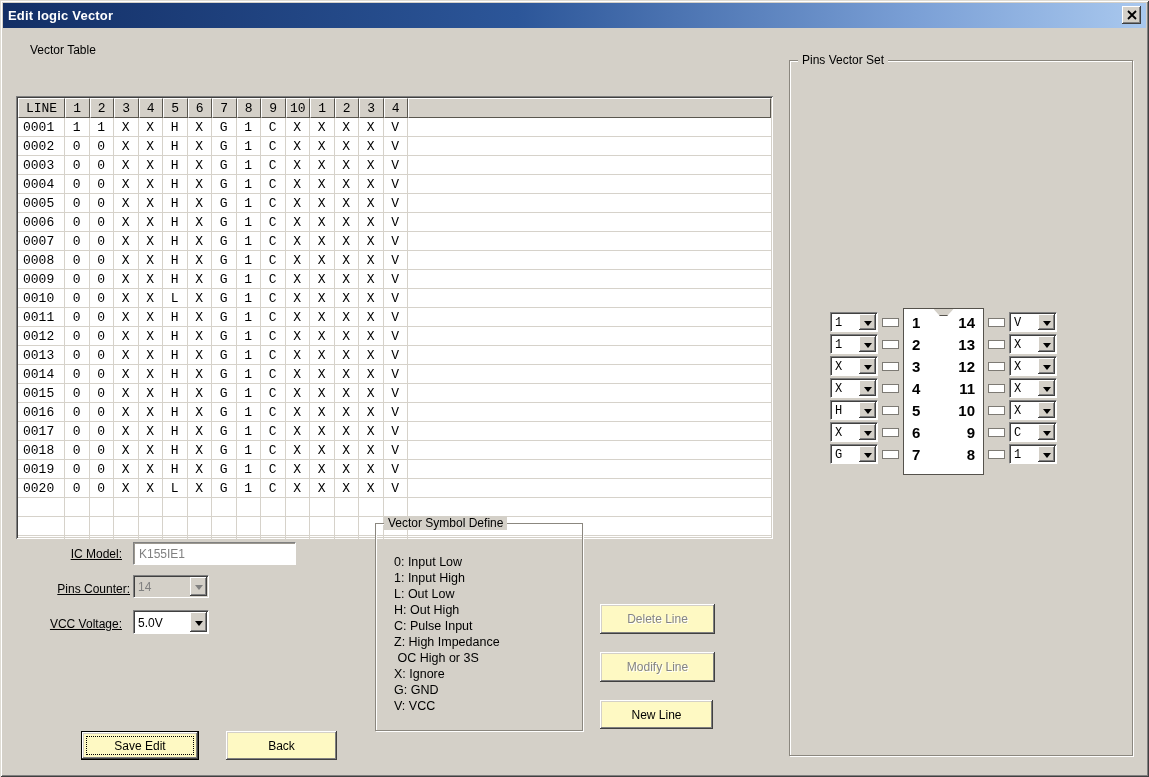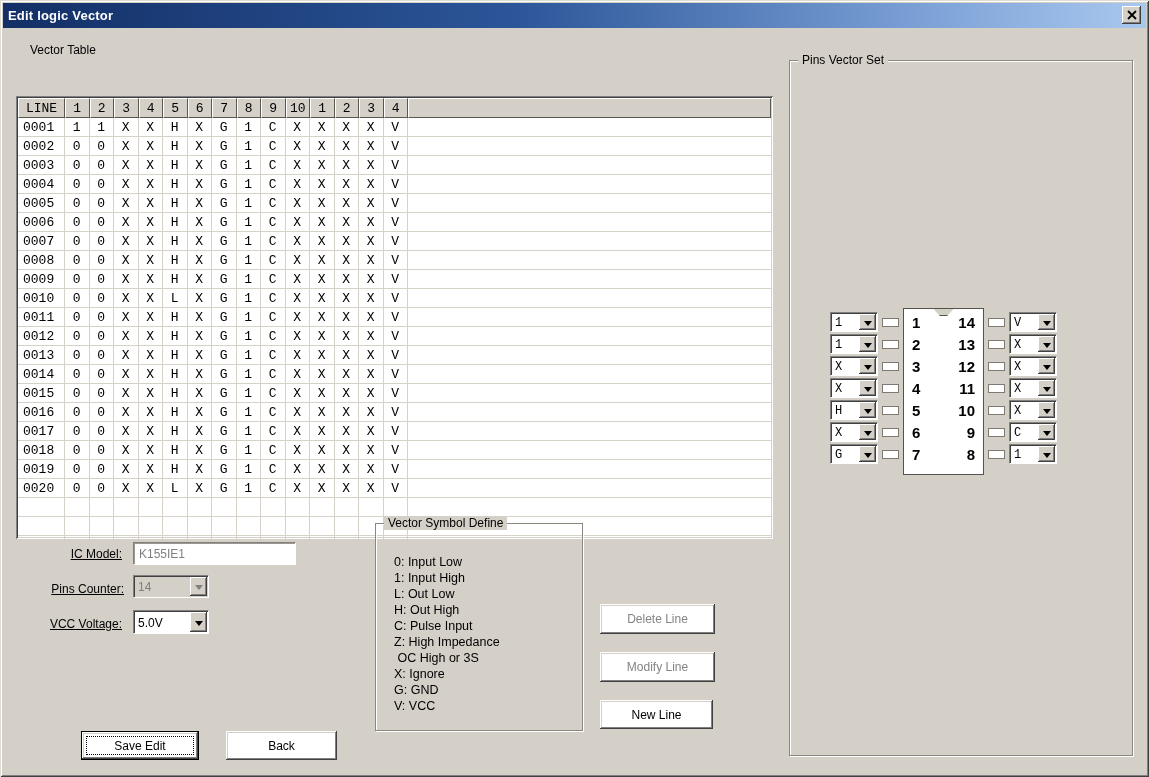--- a/index.html
+++ b/index.html
@@ -94,21 +94,21 @@
   .combo.disabled .tri{border-top-color:#808080;}
   
   .form-label{position:absolute;width:112px;text-align:right;text-decoration:underline;}
   .textbox{
     position:absolute;background:#ffffff;display:flex;align-items:center;padding-left:5px;
     border:1px solid;border-color:#808080 #fff #fff #808080;
     box-shadow:inset 1px 1px 0 #9c9890;color:#808080;
   }
   
   .btn{
-    position:absolute;background:#ffffff;display:flex;align-items:center;justify-content:center;
+    position:absolute;background:#fef9c3;display:flex;align-items:center;justify-content:center;
     font-family:"Liberation Sans",sans-serif;font-size:12px;color:#000;border:none;padding:0;
     box-shadow:inset -1px -1px 0 #404040, inset 1px 1px 0 #fff,
                inset -2px -2px 0 #808080, inset 2px 2px 0 #d4d0c8;
   }
   .btn.disabled{color:#848484;text-shadow:1px 1px 0 #fff;}
   .btn.default{border:1px solid #000;}
   .btn.default::after{content:"";position:absolute;left:4px;right:4px;top:4px;bottom:4px;border:1px dotted #000;}
 </style>
 </head>
 <body>
@@ -759,21 +759,21 @@
           </div>
         </div>
       </div>
   </div>
 
   <div class="form-label" style="left:10px;top:547px;">IC Model:</div>
   <div class="textbox" style="left:133px;top:542px;width:163px;height:23px;">
     <span>K155IE1</span>
   </div>
 
-  <div class="form-label" style="left:12px;top:582px;">Pins Counter:</div>
+  <div class="form-label" style="left:18px;top:582px;">Pins Counter:</div>
   <div class="combo disabled" style="position:absolute;left:133px;top:575px;width:76px;height:23px;">
     <span class="combo-field sans">14</span>
     <span class="combo-arrow">
         <span class="tri"></span>
       </span>
   </div>
 
   <div class="form-label" style="left:10px;top:617px;">VCC Voltage:</div>
   <div class="combo" style="position:absolute;left:133px;top:610px;width:76px;height:24px;">
     <span class="combo-field sans">5.0V</span>

